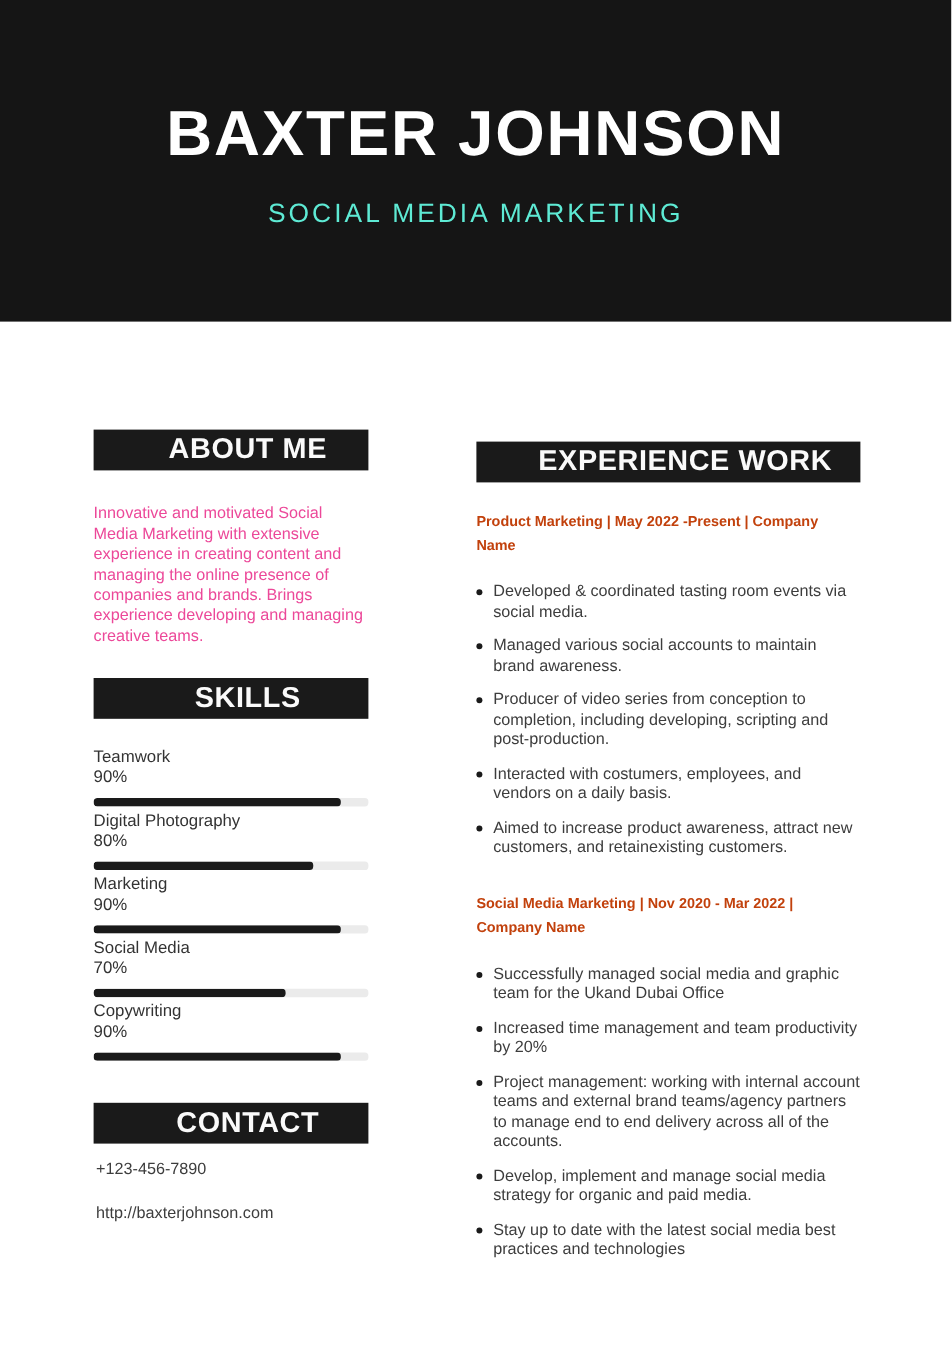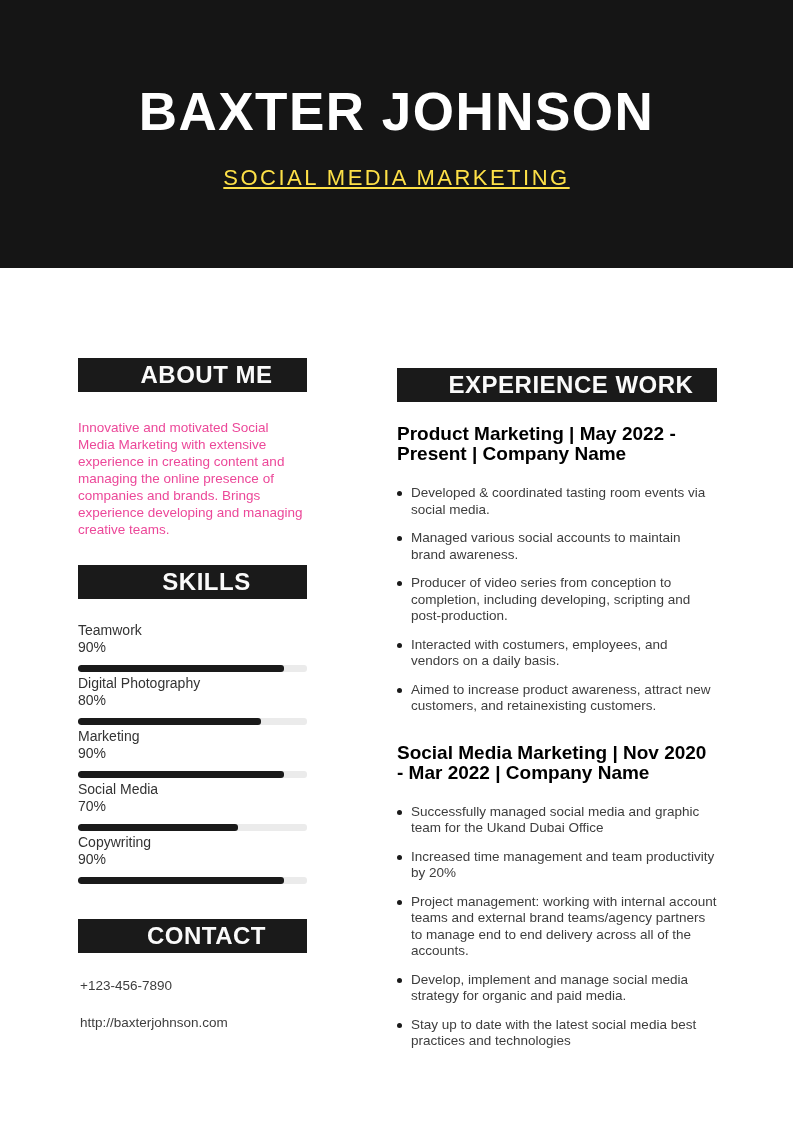--- a/index.html
+++ b/index.html
@@ -29,27 +29,26 @@
   }
   .hero-name {
     color: #ffffff;
     font-size: 53px;
     font-weight: bold;
     letter-spacing: 1.5px;
     line-height: 1;
     white-space: nowrap;
   }
   .hero-subtitle {
-    color: #fde047;
+    color: #5eead4;
     font-size: 22px;
     font-weight: normal;
     letter-spacing: 2.5px;
     margin-top: 27px;
     white-space: nowrap;
-    text-decoration: underline;
   }
 
   
   .col-left {
     position: absolute;
     left: 78px; top: 358px;
     width: 229px;
   }
   .col-right {
     position: absolute;
@@ -101,34 +100,34 @@
     overflow: hidden;
   }
   .skill-fill {
     height: 100%;
     background: #1a1a1a;
     border-radius: 3px;
   }
 
   
   .contact-bar-title { margin-top: 32px; }
-  .contact-list { margin-top: 24px; }
+  .contact-list { margin-top: 12px; }
   .contact-item {
     font-size: 13.5px;
     line-height: 17px;
     color: #3d3d3d;
     margin-bottom: 20px;
     padding-left: 2px;
   }
 
   
   .job-heading {
-    font-size: 19px;
+    font-size: 12px;
     font-weight: bold;
-    color: #000000;
+    color: #c2410c;
     line-height: 20px;
     margin-top: 22px;
   }
   .job-heading.second { margin-top: 28px; }
   .bullet-list { margin-top: 21px; }
   .bullet-item {
     display: flex;
     margin-bottom: 12px;
   }
   .bullet-dot {

